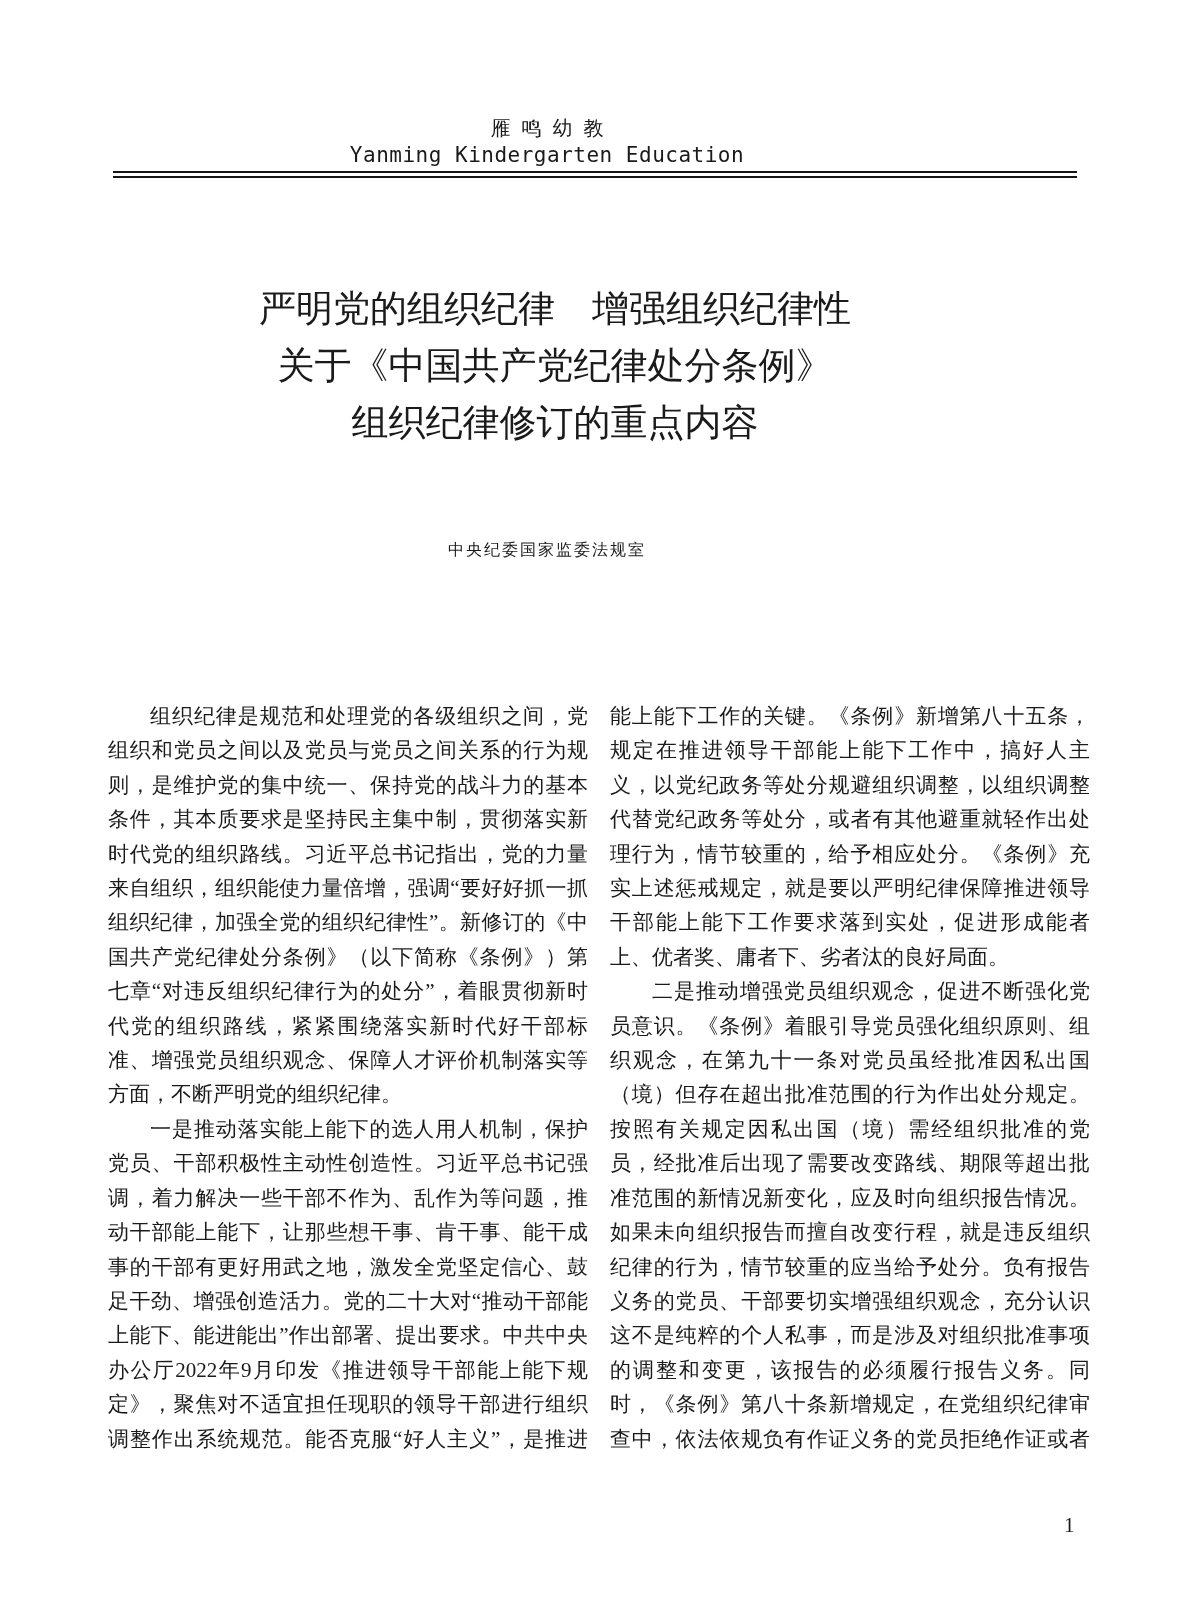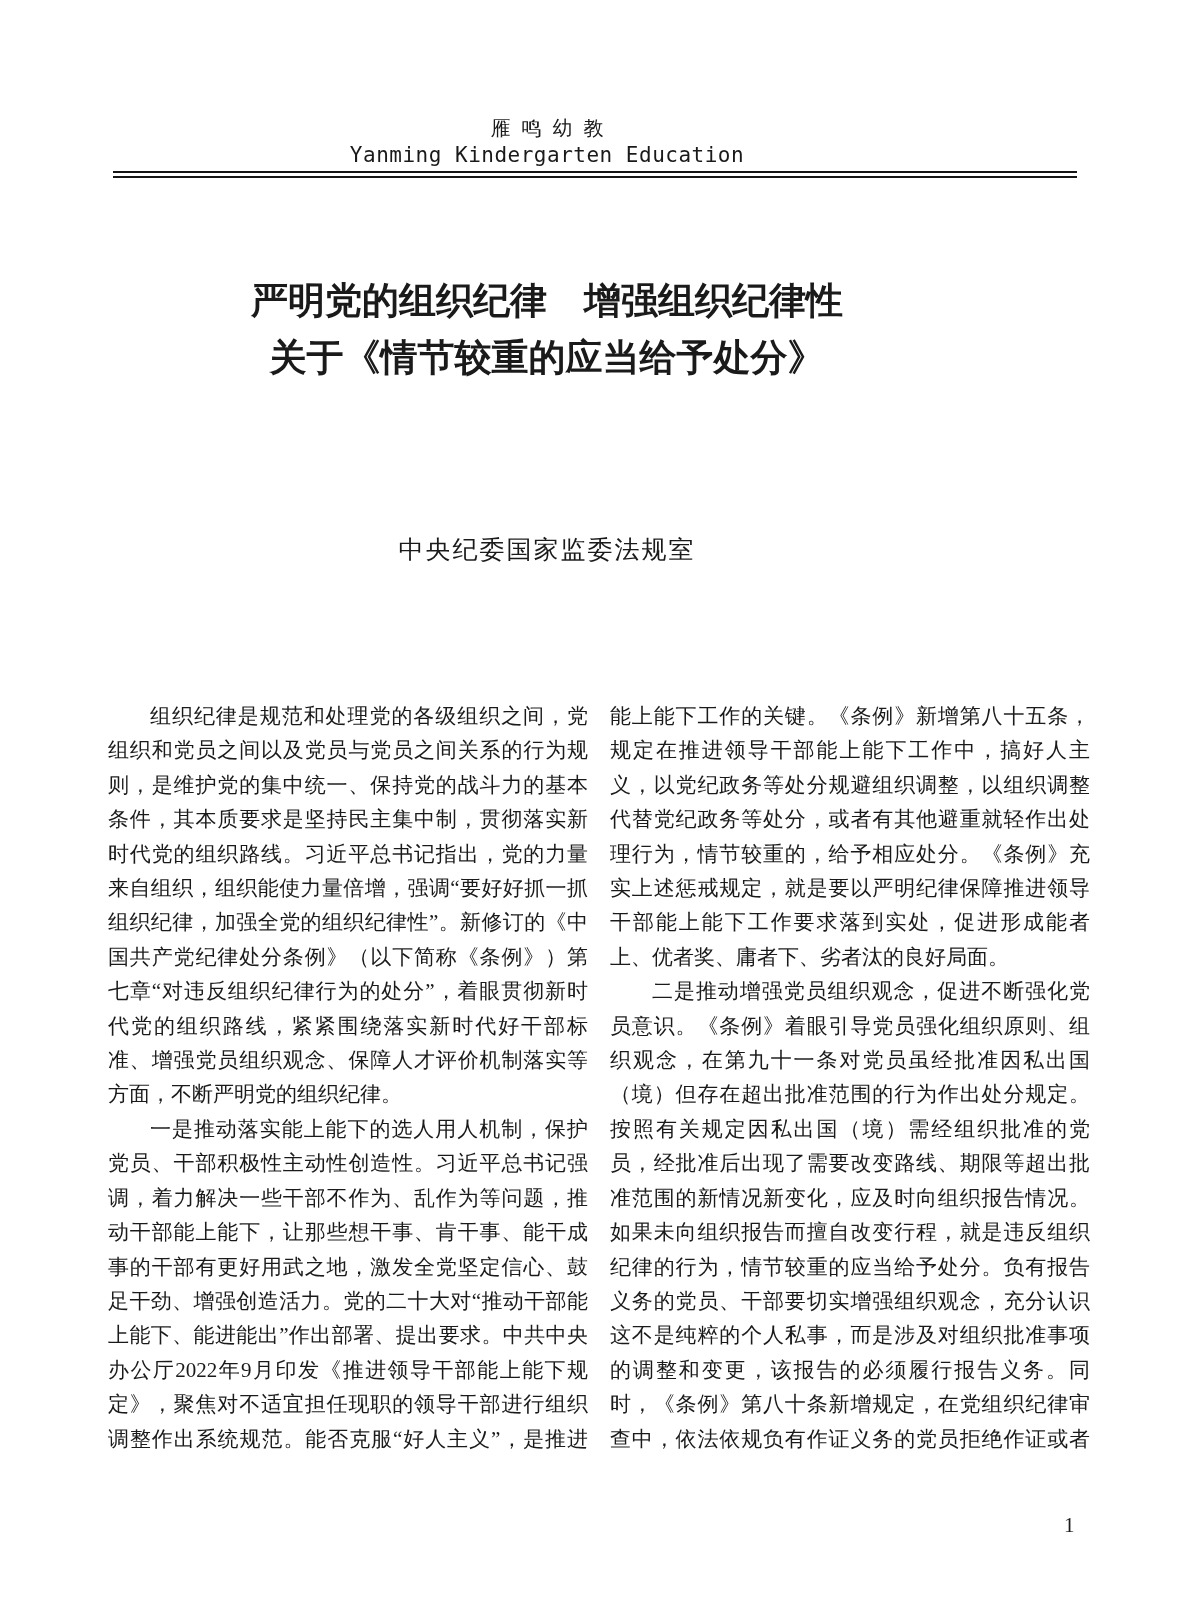--- a/index.html
+++ b/index.html
@@ -41,32 +41,32 @@
   }
   .double-rule{
     position:absolute;top:171px;left:113px;width:964px;
     height:7px;
     border-top:2px solid var(--rule-color);
     border-bottom:2px solid var(--rule-color);
   }
   
   .title{
     position:absolute;top:272px;left:0;width:100%;
-    margin:0;
+    margin:8px;
     text-align:center;
     font-size:37px;
-    font-weight:bold;
+    font-weight:normal;
     line-height:57px;
   }
   .title-line{display:block;}
   
   .author{
     position:absolute;top:535px;left:0;width:100%;
     text-align:center;
-    font-size:25px;
+    font-size:16px;
     line-height:30px;
     letter-spacing:2px;
   }
   
   .body-columns{
     position:absolute;top:699px;left:108px;
     width:982px;height:791px;
     column-count:2;
     column-gap:22px;
     column-fill:auto;
@@ -93,21 +93,22 @@
 
   <header class="masthead">
     <div class="brand-cn">雁鸣幼教</div>
     <div class="brand-en">Yanming Kindergarten Education</div>
   </header>
 
   <div class="double-rule"></div>
 
   <h1 class="title">
     <span class="title-line">严明党的组织纪律　增强组织纪律性</span>
-    <span class="title-line">关于《情节较重的应当给予处分》</span>
+    <span class="title-line">关于《中国共产党纪律处分条例》</span>
+    <span class="title-line">组织纪律修订的重点内容</span>
   </h1>
 
   <div class="author">中央纪委国家监委法规室</div>
 
   <main class="body-columns">
     <p>组织纪律是规范和处理党的各级组织之间，党组织和党员之间以及党员与党员之间关系的行为规则，是维护党的集中统一、保持党的战斗力的基本条件，其本质要求是坚持民主集中制，贯彻落实新时代党的组织路线。习近平总书记指出，党的力量来自组织，组织能使力量倍增，强调“要好好抓一抓组织纪律，加强全党的组织纪律性”。新修订的《中国共产党纪律处分条例》（以下简称《条例》）第七章“对违反组织纪律行为的处分”，着眼贯彻新时代党的组织路线，紧紧围绕落实新时代好干部标准、增强党员组织观念、保障人才评价机制落实等方面，不断严明党的组织纪律。</p>
     <p>一是推动落实能上能下的选人用人机制，保护党员、干部积极性主动性创造性。习近平总书记强调，着力解决一些干部不作为、乱作为等问题，推动干部能上能下，让那些想干事、肯干事、能干成事的干部有更好用武之地，激发全党坚定信心、鼓足干劲、增强创造活力。党的二十大对“推动干部能上能下、能进能出”作出部署、提出要求。中共中央办公厅2022年9月印发《推进领导干部能上能下规定》，聚焦对不适宜担任现职的领导干部进行组织调整作出系统规范。能否克服“好人主义”，是推进能上能下工作的关键。《条例》新增第八十五条，规定在推进领导干部能上能下工作中，搞好人主义，以党纪政务等处分规避组织调整，以组织调整代替党纪政务等处分，或者有其他避重就轻作出处理行为，情节较重的，给予相应处分。《条例》充实上述惩戒规定，就是要以严明纪律保障推进领导干部能上能下工作要求落到实处，促进形成能者上、优者奖、庸者下、劣者汰的良好局面。</p>
     <p>二是推动增强党员组织观念，促进不断强化党员意识。《条例》着眼引导党员强化组织原则、组织观念，在第九十一条对党员虽经批准因私出国（境）但存在超出批准范围的行为作出处分规定。按照有关规定因私出国（境）需经组织批准的党员，经批准后出现了需要改变路线、期限等超出批准范围的新情况新变化，应及时向组织报告情况。如果未向组织报告而擅自改变行程，就是违反组织纪律的行为，情节较重的应当给予处分。负有报告义务的党员、干部要切实增强组织观念，充分认识这不是纯粹的个人私事，而是涉及对组织批准事项的调整和变更，该报告的必须履行报告义务。同时，《条例》第八十条新增规定，在党组织纪律审查中，依法依规负有作证义务的党员拒绝作证或者故意提供虚假情况，情节较重的，给予相应处分。作为证人的党员，虽不是案件的当事人，但因为知</p>
   </main>
 

